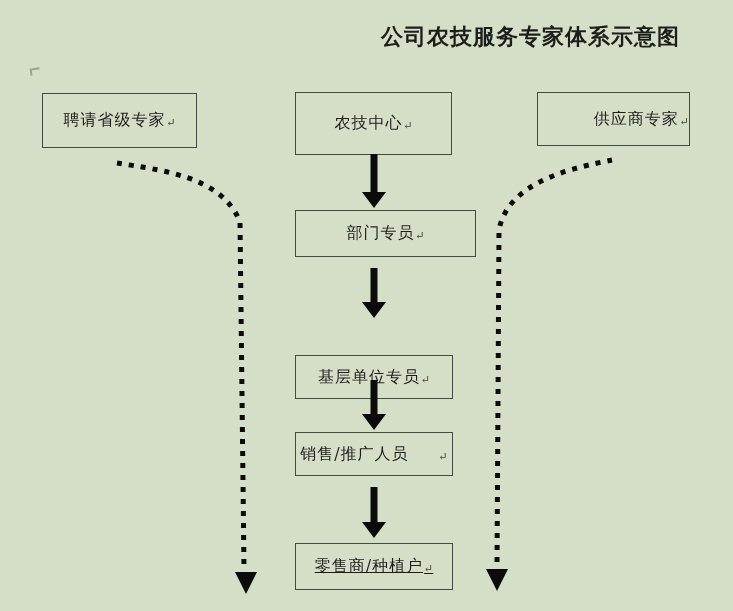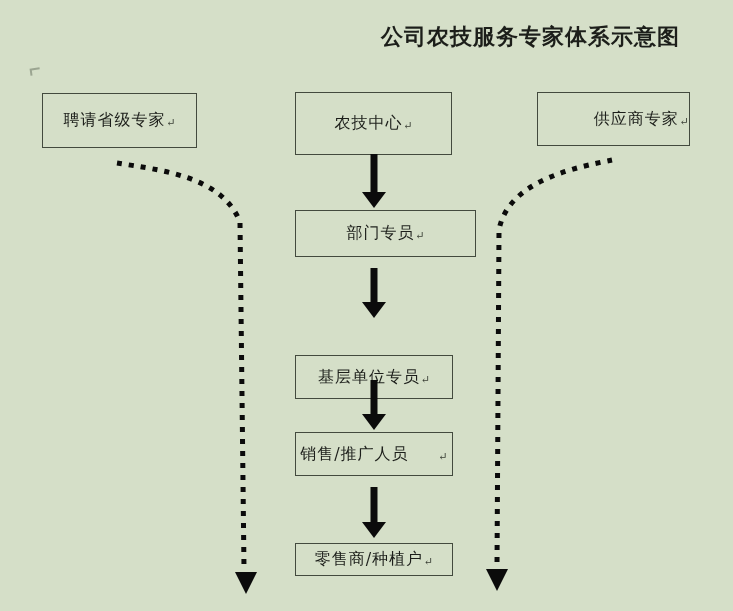--- a/index.html
+++ b/index.html
@@ -47,21 +47,21 @@
     transform:translateY(2px);
     letter-spacing:0;
   }
   
   .box-left-expert   {left:42px;  top:93px;  width:155px; height:55px;}
   .box-center-top    {left:295px; top:92px;  width:157px; height:63px;}
   .box-right-expert  {left:537px; top:92px;  width:153px; height:54px;justify-content:flex-end;}
   .box-flow-1        {left:295px; top:210px; width:181px; height:47px;}
   .box-flow-2        {left:295px; top:323px; width:158px; height:44px;margin-top:32px;}
   .box-flow-3        {left:295px; top:432px; width:158px; height:44px;gap:29px;}
-  .box-flow-4        {left:295px; top:543px; width:158px; height:33px;}
+  .box-flow-4        {left:295px; top:543px; width:158px; height:47px;text-decoration:underline;}
   .arrow-layer{
     position:absolute;
     left:0;top:0;width:733px;height:611px;
     pointer-events:none;
   }
   .stray-mark{
     position:absolute;
     left:30px;top:68px;
     width:8px;height:5px;
     border-left:2px solid rgba(60,70,55,.38);

